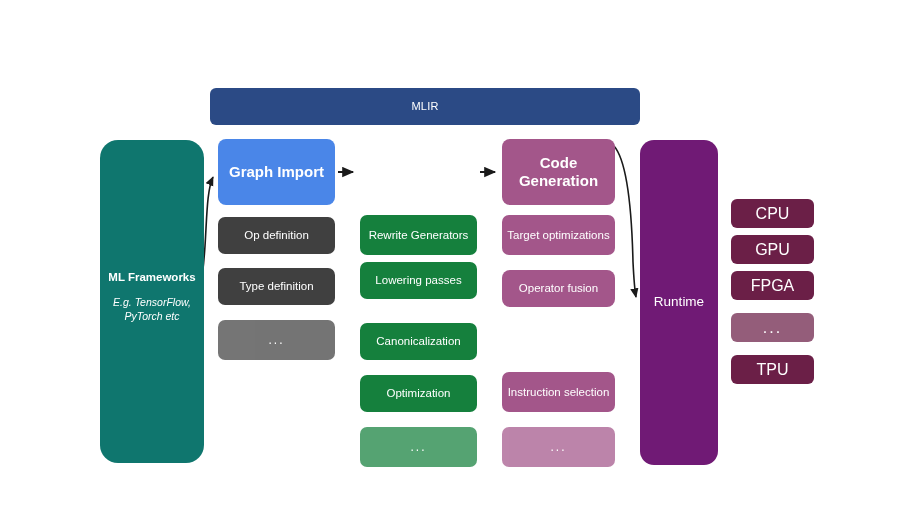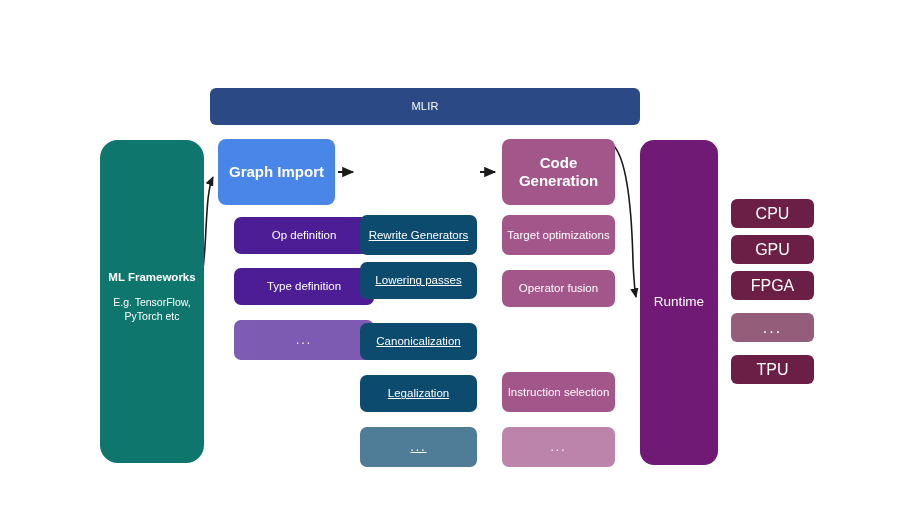--- a/index.html
+++ b/index.html
@@ -56,20 +56,21 @@
   #ml-frameworks .title {
     font-size: 11.5px;
     font-weight: bold;
     line-height: 1.3;
   }
   #ml-frameworks .sub {
     font-size: 10.5px;
     margin-top: 11px;
     line-height: 1.3;
     font-weight: normal;
+    font-style: italic;
   }
 
   
   #runtime {
     left: 640px;
     top: 140px;
     width: 78px;
     height: 325px;
     background: #701a75;
     border-radius: 14px;
@@ -88,22 +89,22 @@
   #stage-optimization { left: 360px; width: 117px; background: #e8973c; }
   #stage-code-generation { left: 502px; width: 113px; background: #a3568a; }
 
   
   .sub {
     border-radius: 7px;
     font-size: 11.5px;
     height: 37px;
   }
   .sub.tall { height: 40px; }
-  .col-blue   { left: 234px; width: 140px; background: #4c1d95; }
-  .col-orange { left: 360px; width: 117px; background: #0c4a6e; text-decoration: underline; }
+  .col-blue   { left: 218px; width: 117px; background: #404040; }
+  .col-orange { left: 360px; width: 117px; background: #15803d; }
   .col-purple { left: 502px; width: 113px; background: #a3568a; }
 
   .dots { letter-spacing: 2px; opacity: 0.72; font-size: 12px; }
 
   
   .hw {
     left: 731px;
     width: 83px;
     height: 29px;
     background: #6b1f47;
@@ -150,25 +151,25 @@
   <div class="box stage-head" id="stage-graph-import">Graph Import</div>
   <div class="box stage-head" id="stage-code-generation">Code Generation</div>
 
   <div class="box sub col-blue" style="top:217px;">Op definition</div>
   <div class="box sub col-blue" style="top:268px;">Type definition</div>
   <div class="box sub tall col-blue dots" style="top:320px;">...</div>
 
   <div class="box sub tall col-orange" style="top:215px;">Rewrite Generators</div>
   <div class="box sub col-orange" style="top:262px;">Lowering passes</div>
   <div class="box sub col-orange" style="top:323px;">Canonicalization</div>
-  <div class="box sub col-orange" style="top:375px;">Legalization</div>
+  <div class="box sub col-orange" style="top:375px;">Optimization</div>
   <div class="box sub tall col-orange dots" style="top:427px;">...</div>
 
   <div class="box sub tall col-purple" style="top:215px;">Target optimizations</div>
-  <div class="box sub col-purple" style="top:270px;">Operator fusion</div>
+  <div class="box sub col-purple" style="top:270px;border-radius:8px;">Operator fusion</div>
   <div class="box sub tall col-purple" style="top:372px;">Instruction selection</div>
   <div class="box sub tall col-purple dots" style="top:427px;">...</div>
 
   <div class="box" id="runtime">Runtime</div>
 
   <div class="box hw" style="top:199px;">CPU</div>
   <div class="box hw" style="top:235px;">GPU</div>
   <div class="box hw" style="top:271px;">FPGA</div>
   <div class="box hw dots" style="top:313px;">...</div>
   <div class="box hw" style="top:355px;">TPU</div>

